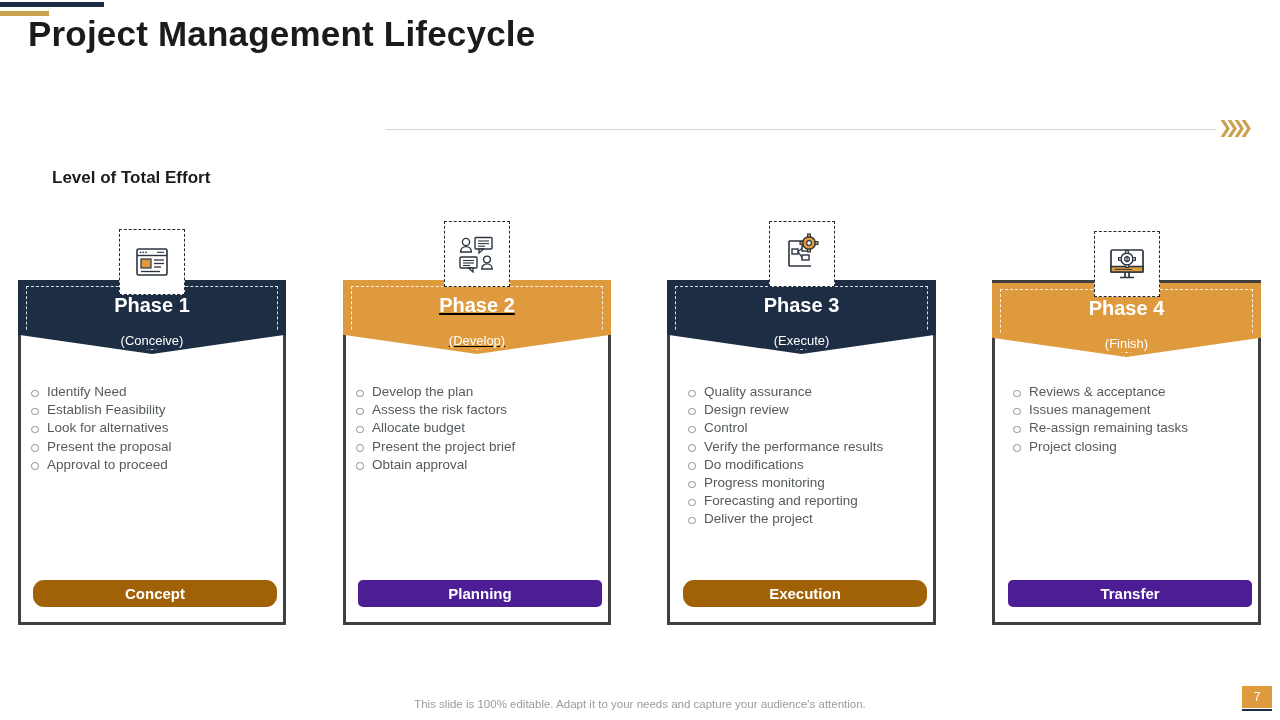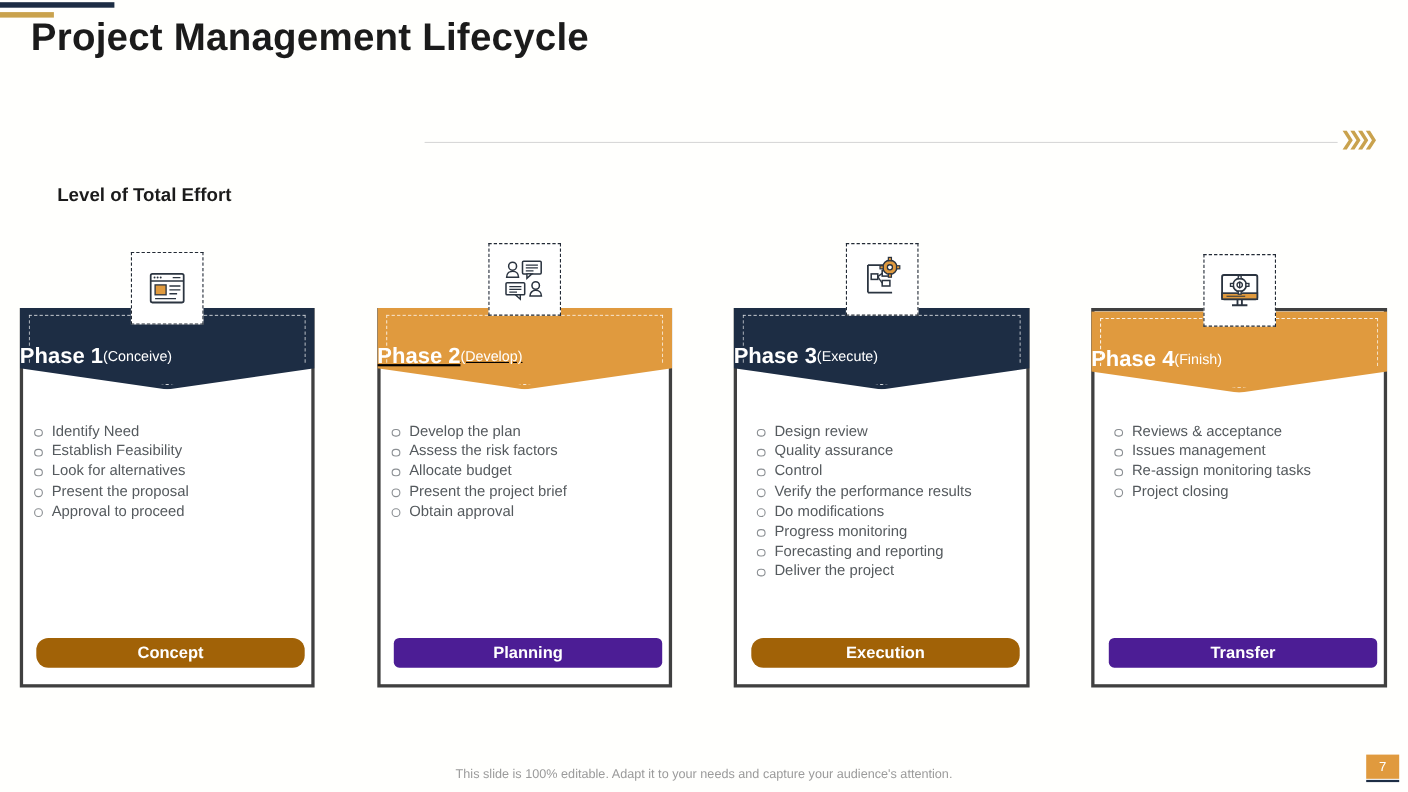--- a/index.html
+++ b/index.html
@@ -80,22 +80,22 @@
   }
   .icon-box svg { display: block; }
 
   
   .ribbon {
     position: absolute;
     height: 74px;
     z-index: 3;
     -webkit-clip-path: polygon(0 0, 100% 0, 100% 74%, 50% 100%, 0 74%);
     clip-path: polygon(0 0, 100% 0, 100% 74%, 50% 100%, 0 74%);
-    display: flex; flex-direction: row; align-items: center;
-    justify-content: flex-start; padding-top: 14px;
+    display: flex; flex-direction: column; align-items: center;
+    justify-content: flex-start; padding-top: 14px; gap: 16px;
   }
   .ribbon.navy { background: #1d2d44; }
   .ribbon.orange { background: #e09a3e; }
   .ribbon-dash {
     position: absolute; left: 8px; right: 8px; top: 6px; bottom: 4px;
     border: 1.3px dashed rgba(255,255,255,0.85);
     -webkit-clip-path: polygon(0 0, 100% 0, 100% 70%, 50% 100%, 0 70%);
     clip-path: polygon(0 0, 100% 0, 100% 70%, 50% 100%, 0 70%);
     pointer-events: none;
   }
@@ -243,22 +243,22 @@
         <g stroke="#2b3440" stroke-width="1.1">
           <line x1="8" y1="28.5" x2="19" y2="28.5"></line>
           <line x1="8" y1="31" x2="19" y2="31"></line>
           <line x1="8" y1="33.5" x2="15" y2="33.5"></line>
         </g>
       </svg>
     </div>
 
     <div class="card" style="left:667px; top:65px; width:269px; height:345px;">
       <ul class="bullets" style="left:10px; top:100px;">
+        <li>Quality assurance</li>
         <li>Design review</li>
-        <li>Quality assurance</li>
         <li>Control</li>
         <li>Verify the performance results</li>
         <li>Do modifications</li>
         <li>Progress monitoring</li>
         <li>Forecasting and reporting</li>
         <li>Deliver the project</li>
       </ul>
       <div class="pill navy" style="left:13px; top:297px; width:244px;">Execution</div>
     </div>
     <div class="ribbon navy" style="left:667px; top:65px; width:269px;">
@@ -289,21 +289,21 @@
             <rect x="6" y="-1.4" width="3" height="2.8"></rect>
           </g>
         </g>
       </svg>
     </div>
 
     <div class="card" style="left:992px; top:65px; width:269px; height:345px;">
       <ul class="bullets" style="left:10px; top:100px;">
         <li>Reviews &amp; acceptance</li>
         <li>Issues management</li>
-        <li>Re-assign monitoring tasks</li>
+        <li>Re-assign remaining tasks</li>
         <li>Project closing</li>
       </ul>
       <div class="pill orange" style="left:13px; top:297px; width:244px;">Transfer</div>
     </div>
     <div class="ribbon orange" style="left:992px; top:68px; width:269px;">
       <div class="ribbon-dash"></div>
       <div class="ribbon-title">Phase 4</div>
       <div class="ribbon-sub">(Finish)</div>
     </div>
     <div class="icon-box" style="left:1094px; top:16px;">

